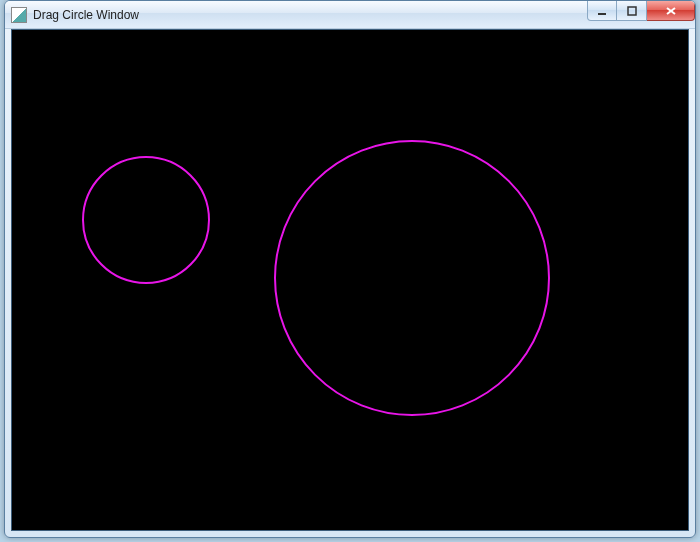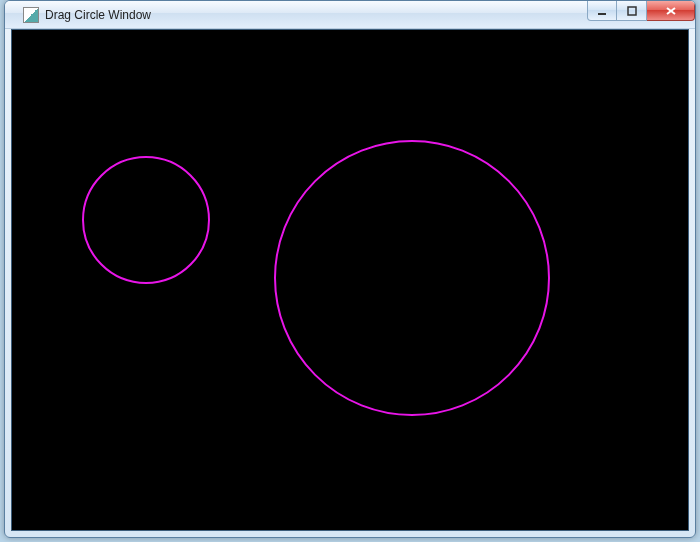--- a/index.html
+++ b/index.html
@@ -20,21 +20,21 @@
       background: linear-gradient(#eaf3fb, #d6e6f4);
       box-shadow: 0 0 6px rgba(0,0,0,.3);
       display: flex;
       flex-direction: column;
       overflow: hidden;
     }
     .titlebar {
       height: 28px;
       display: flex;
       align-items: center;
-      padding: 0 0 0 18px;
+      padding: 0 0 0 6px;
       background: linear-gradient(#f7fbff, #dde9f6 45%, #cfe0f1 46%, #e2eefb);
       border-bottom: 1px solid #b9cde0;
     }
     .app-icon {
       width: 16px; height: 16px;
       border: 1px solid #888;
       background: linear-gradient(135deg,#fff 0 50%,#5aa 50% 100%);
       margin-right: 6px;
       flex: 0 0 auto;
     }

